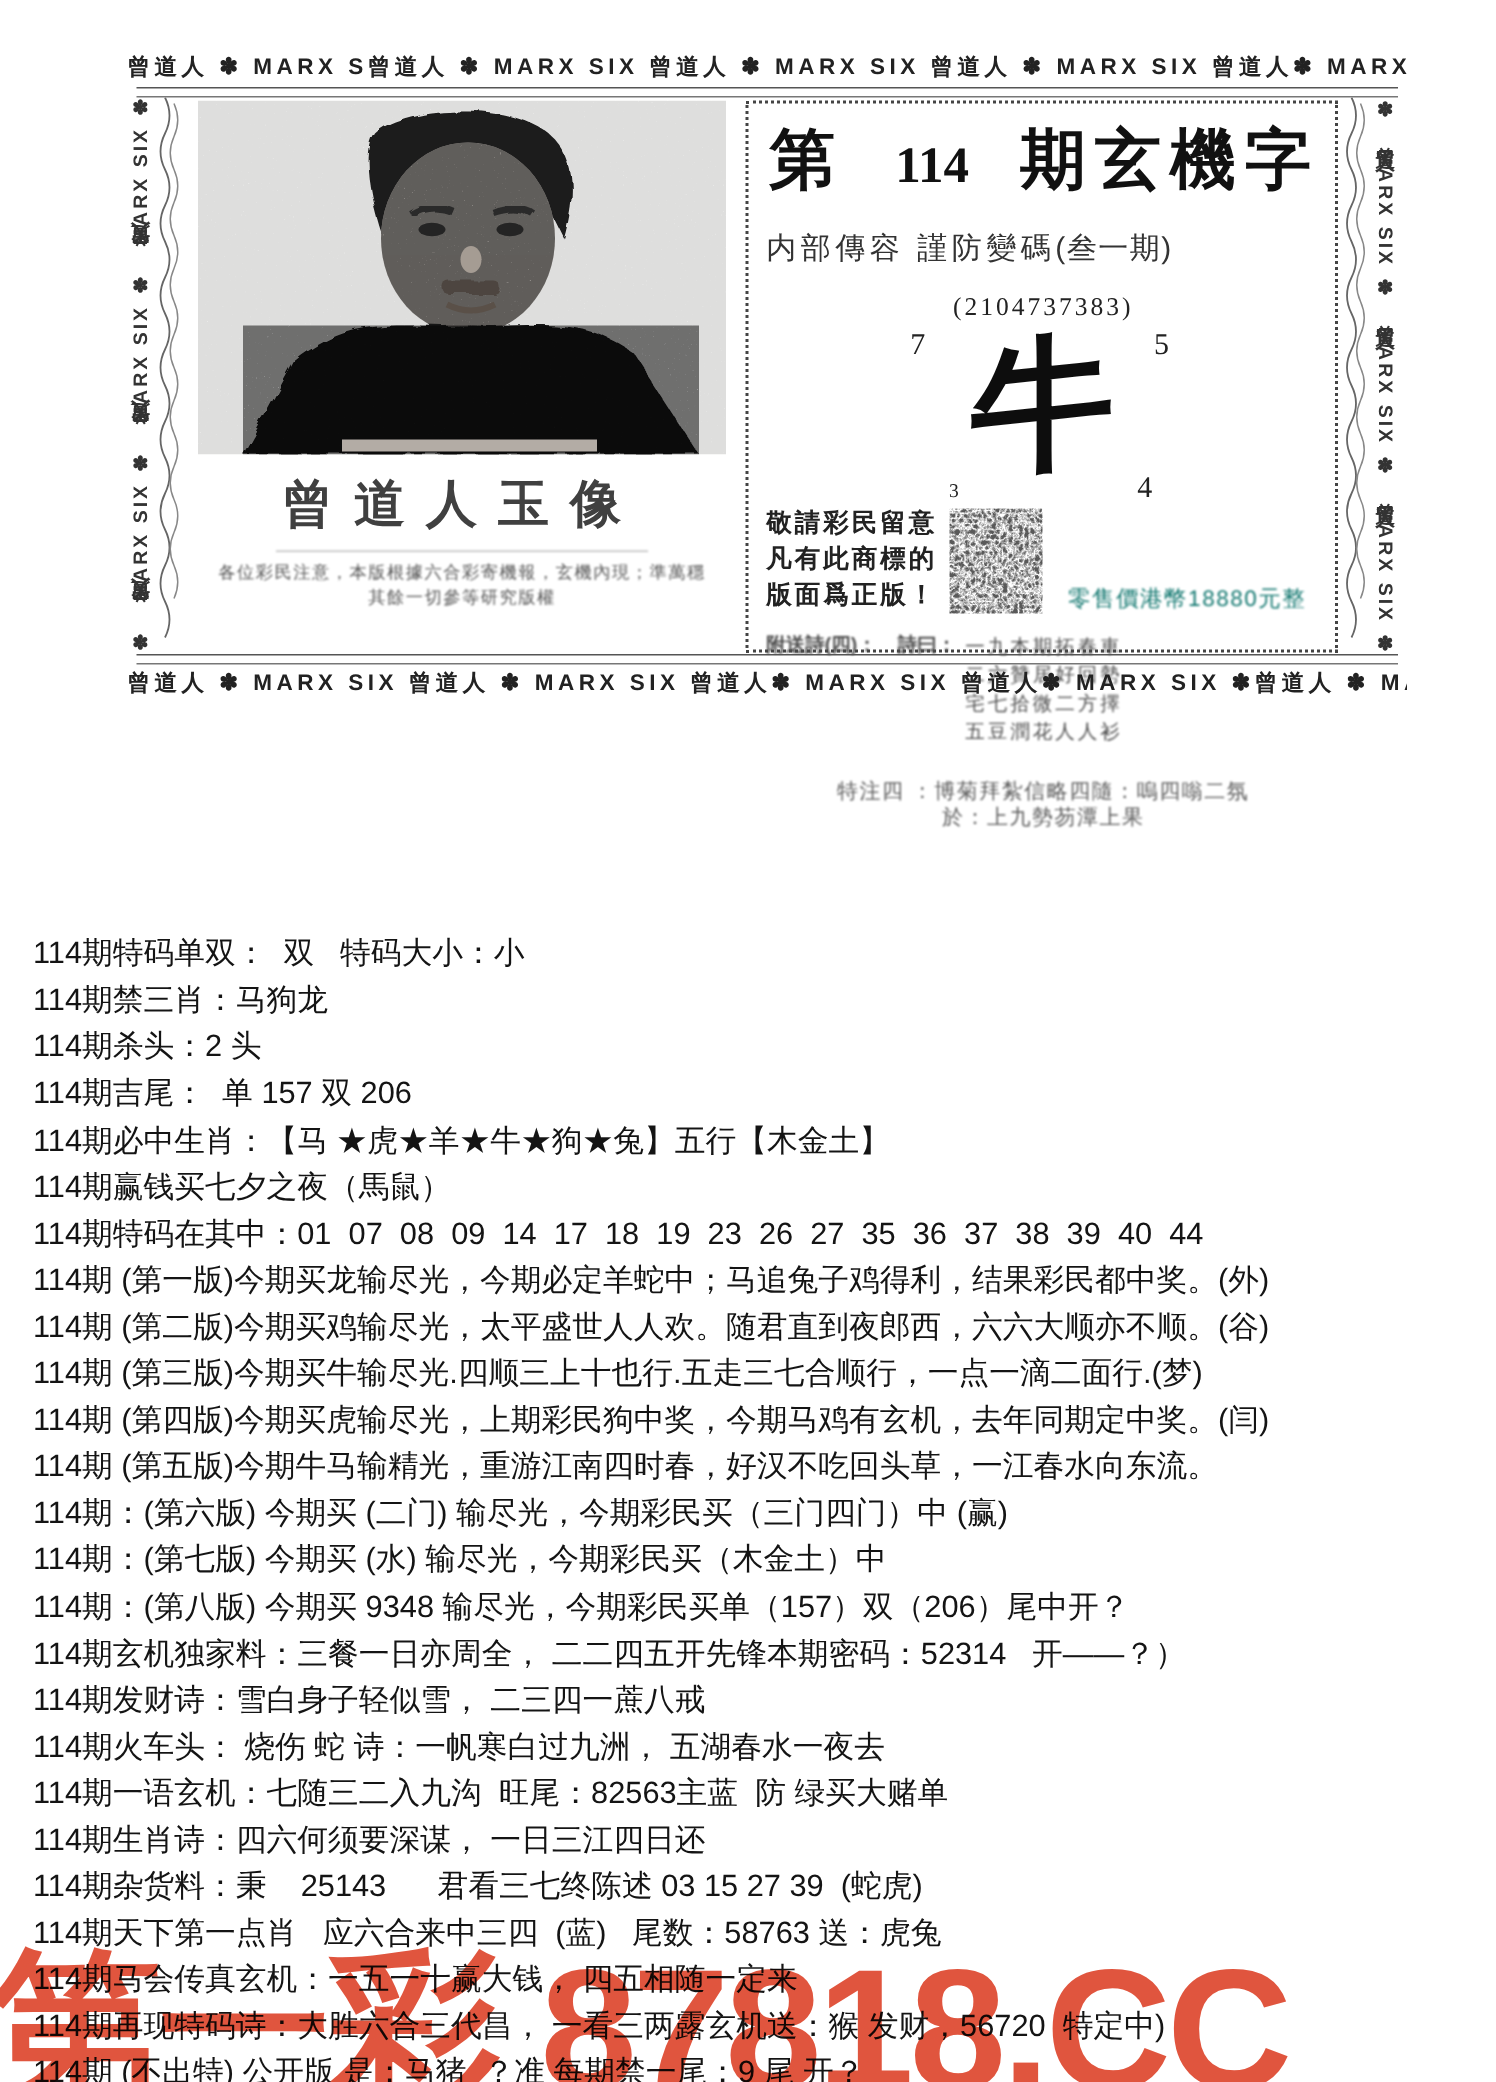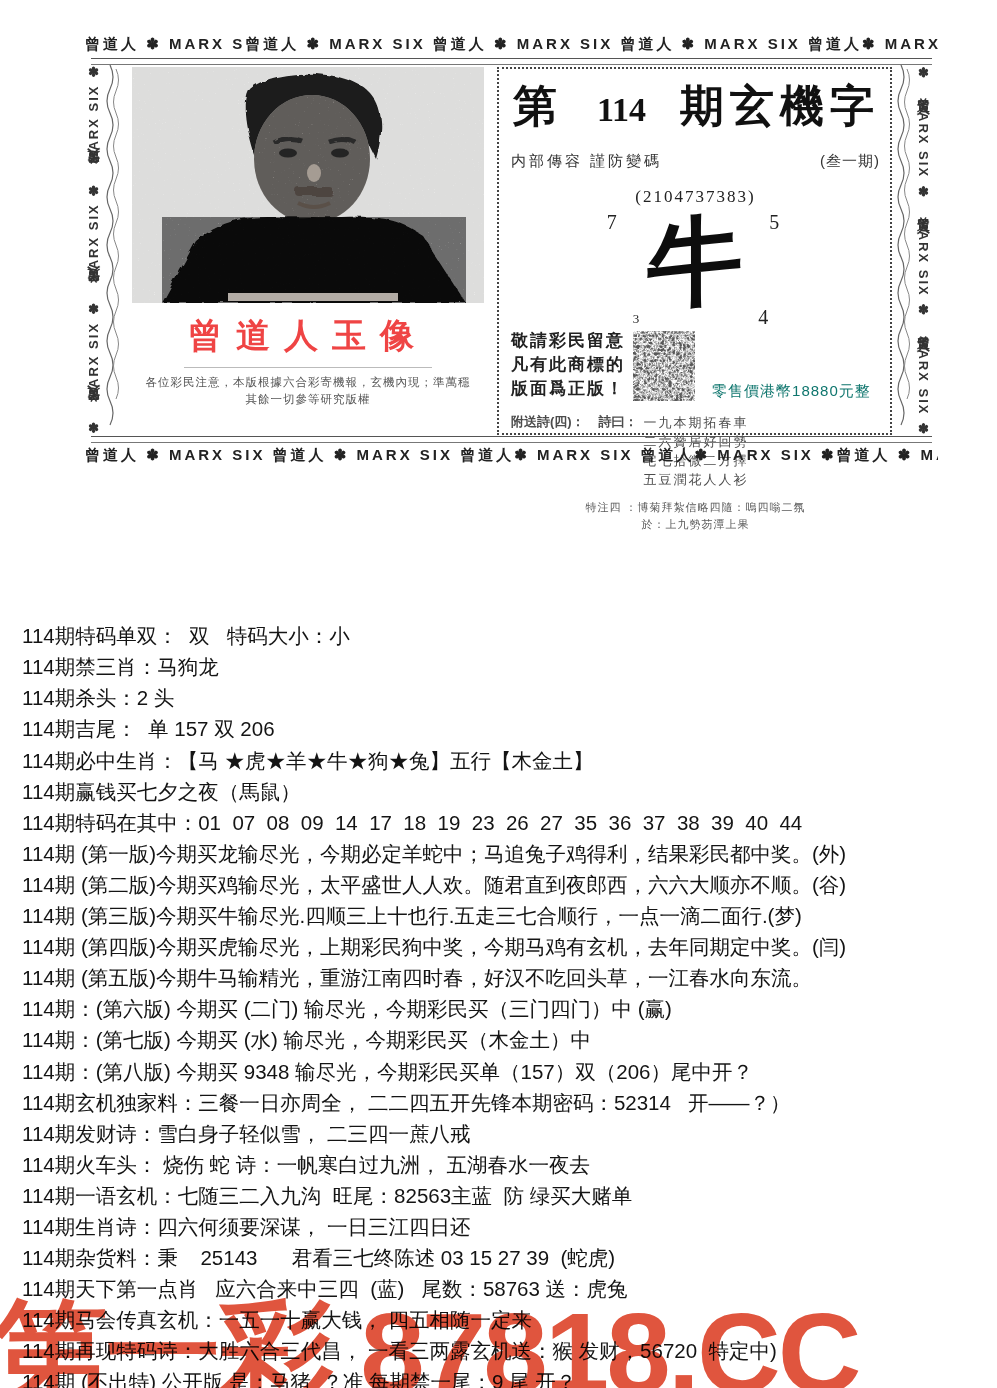--- a/index.html
+++ b/index.html
@@ -29,55 +29,55 @@
     letter-spacing:2px;overflow:hidden;white-space:nowrap;filter:blur(0.35px);
     width:20px;
   }
   .side-border.left .vtext{transform:rotate(180deg);}
   .wavy{flex:0 0 auto;}
   .flyer-content{position:absolute;left:46px;right:46px;top:32px;bottom:30px;display:flex;gap:12px;}
   
   .photo-col{width:47%;display:flex;flex-direction:column;align-items:center;}
   .caption{
     font-family:"Liberation Serif", serif;font-weight:bold;font-size:34px;
-    letter-spacing:14px;margin-top:10px;color:#ef4444;filter:blur(0.3px);white-space:nowrap;
+    letter-spacing:14px;margin-top:10px;color:#404040;filter:blur(0.3px);white-space:nowrap;
   }
   .cap-rule{width:70%;border-top:1px solid #bbb;margin:8px 0 6px 0;filter:blur(0.6px);}
   .photo-note{font-size:11.5px;color:#555;filter:blur(0.7px);letter-spacing:1px;line-height:17px;white-space:nowrap;}
   
   .mast-col{flex:1;border:2px dotted #444;padding:6px 10px 4px 12px;position:relative;filter:blur(0.15px);}
   .masthead{
     display:flex;align-items:baseline;gap:34px;justify-content:flex-start;
     font-family:"Liberation Serif", serif;font-weight:bold;color:#111;
     border-bottom:0;margin:2px 0 10px 2px;white-space:nowrap;
   }
   .masthead .big{font-size:44px;letter-spacing:6px;}
   .masthead .num{font-size:34px;font-family:"Liberation Serif", serif;}
-  .notice{display:flex;justify-content:space-between;font-size:15px;color:#333;letter-spacing:3px;margin:16px 0;filter:blur(0.5px);white-space:nowrap;}
+  .notice{display:flex;font-size:20px;color:#333;letter-spacing:3px;margin:16px 0;filter:blur(0.5px);white-space:nowrap;}
   .notice .tag{letter-spacing:1px;}
   .phone{text-align:center;font-size:17px;letter-spacing:2px;margin-top:10px;color:#222;font-family:Liberation Serif, serif;filter:blur(0.4px);}
   .zodiac-block{position:relative;height:120px;margin-top:2px;}
   .zodiac{
     position:absolute;left:50%;top:46%;transform:translate(-50%,-50%) rotate(-6deg) skewX(-6deg);
     font-family:"Liberation Serif", serif;font-weight:bold;font-size:96px;color:#0d0d0d;
   }
   .digit{position:absolute;font-size:20px;color:#222;font-family:"Liberation Serif", serif;}
   .digit.d7{left:26%;top:2px;}
   .digit.d5{left:70%;top:2px;}
   .digit.d3{left:33%;bottom:2px;font-size:13px;}
   .digit.d4{left:67%;bottom:0px;}
   .mid-row{display:flex;align-items:center;gap:8px;margin-top:0px;}
   .brand-note{font-size:17px;font-weight:bold;letter-spacing:2px;line-height:24px;color:#222;filter:blur(0.35px);white-space:nowrap;}
   .seal{margin-top:2px;}
   .price{flex:1;text-align:center;align-self:flex-end;font-size:15px;letter-spacing:1px;color:#0f766e;filter:blur(0.55px);white-space:nowrap;}
   .poems{display:flex;gap:14px;margin-top:12px;font-size:13px;color:#4c4c4c;filter:blur(0.65px);}
   .poem{display:flex;gap:6px;}
   .poem-label{white-space:nowrap;font-weight:bold;}
   .poem-lines{line-height:19px;letter-spacing:2px;white-space:nowrap;}
-  .footnotes{text-align:center;font-size:11px;color:#5a5a5a;filter:blur(0.75px);margin-top:10px;line-height:17px;letter-spacing:1px;}
+  .footnotes{text-align:center;font-size:14px;color:#5a5a5a;filter:blur(0.75px);margin-top:22px;line-height:17px;letter-spacing:1px;}
   
   .body-lines{
     position:absolute;left:22px;top:558px;right:4px;
     font-size:20.5px;font-weight:500;line-height:31.1px;color:#141414;
     white-space:pre;filter:blur(0.2px);
   }
   
   .watermark{
     position:absolute;left:-8px;top:1276px;z-index:5;
     font-weight:bold;font-size:116px;letter-spacing:-3px;white-space:nowrap;

